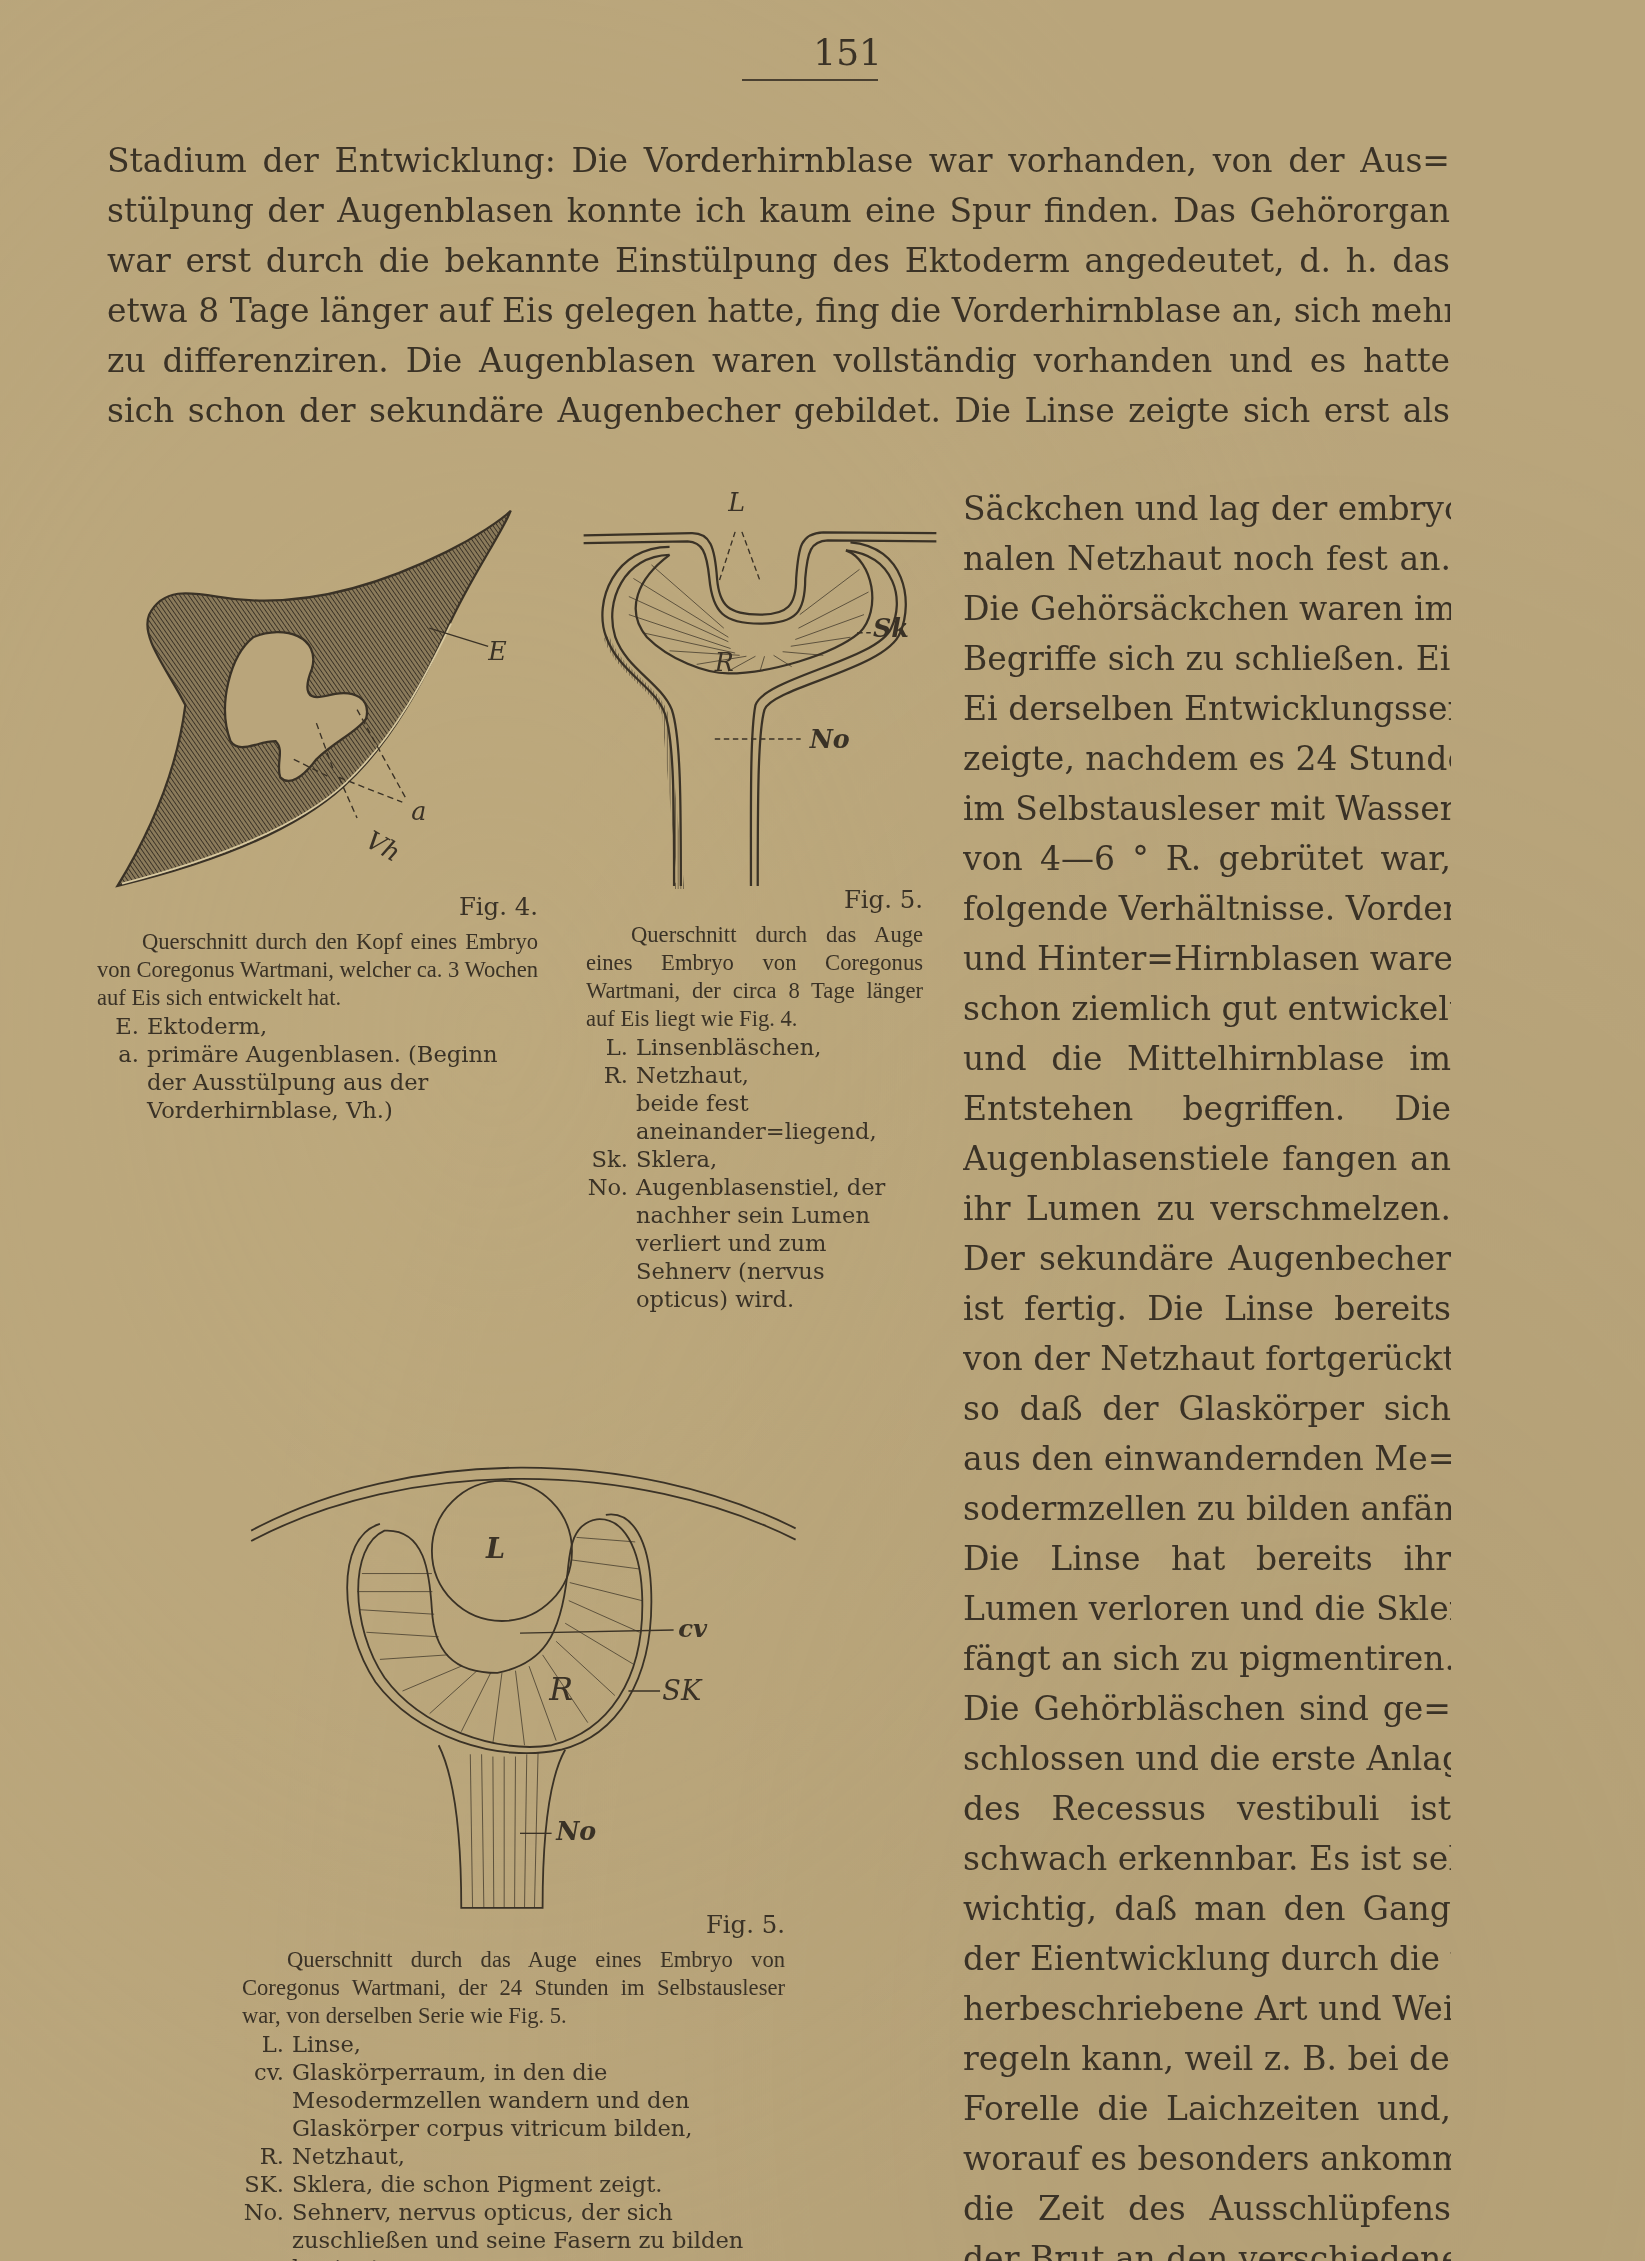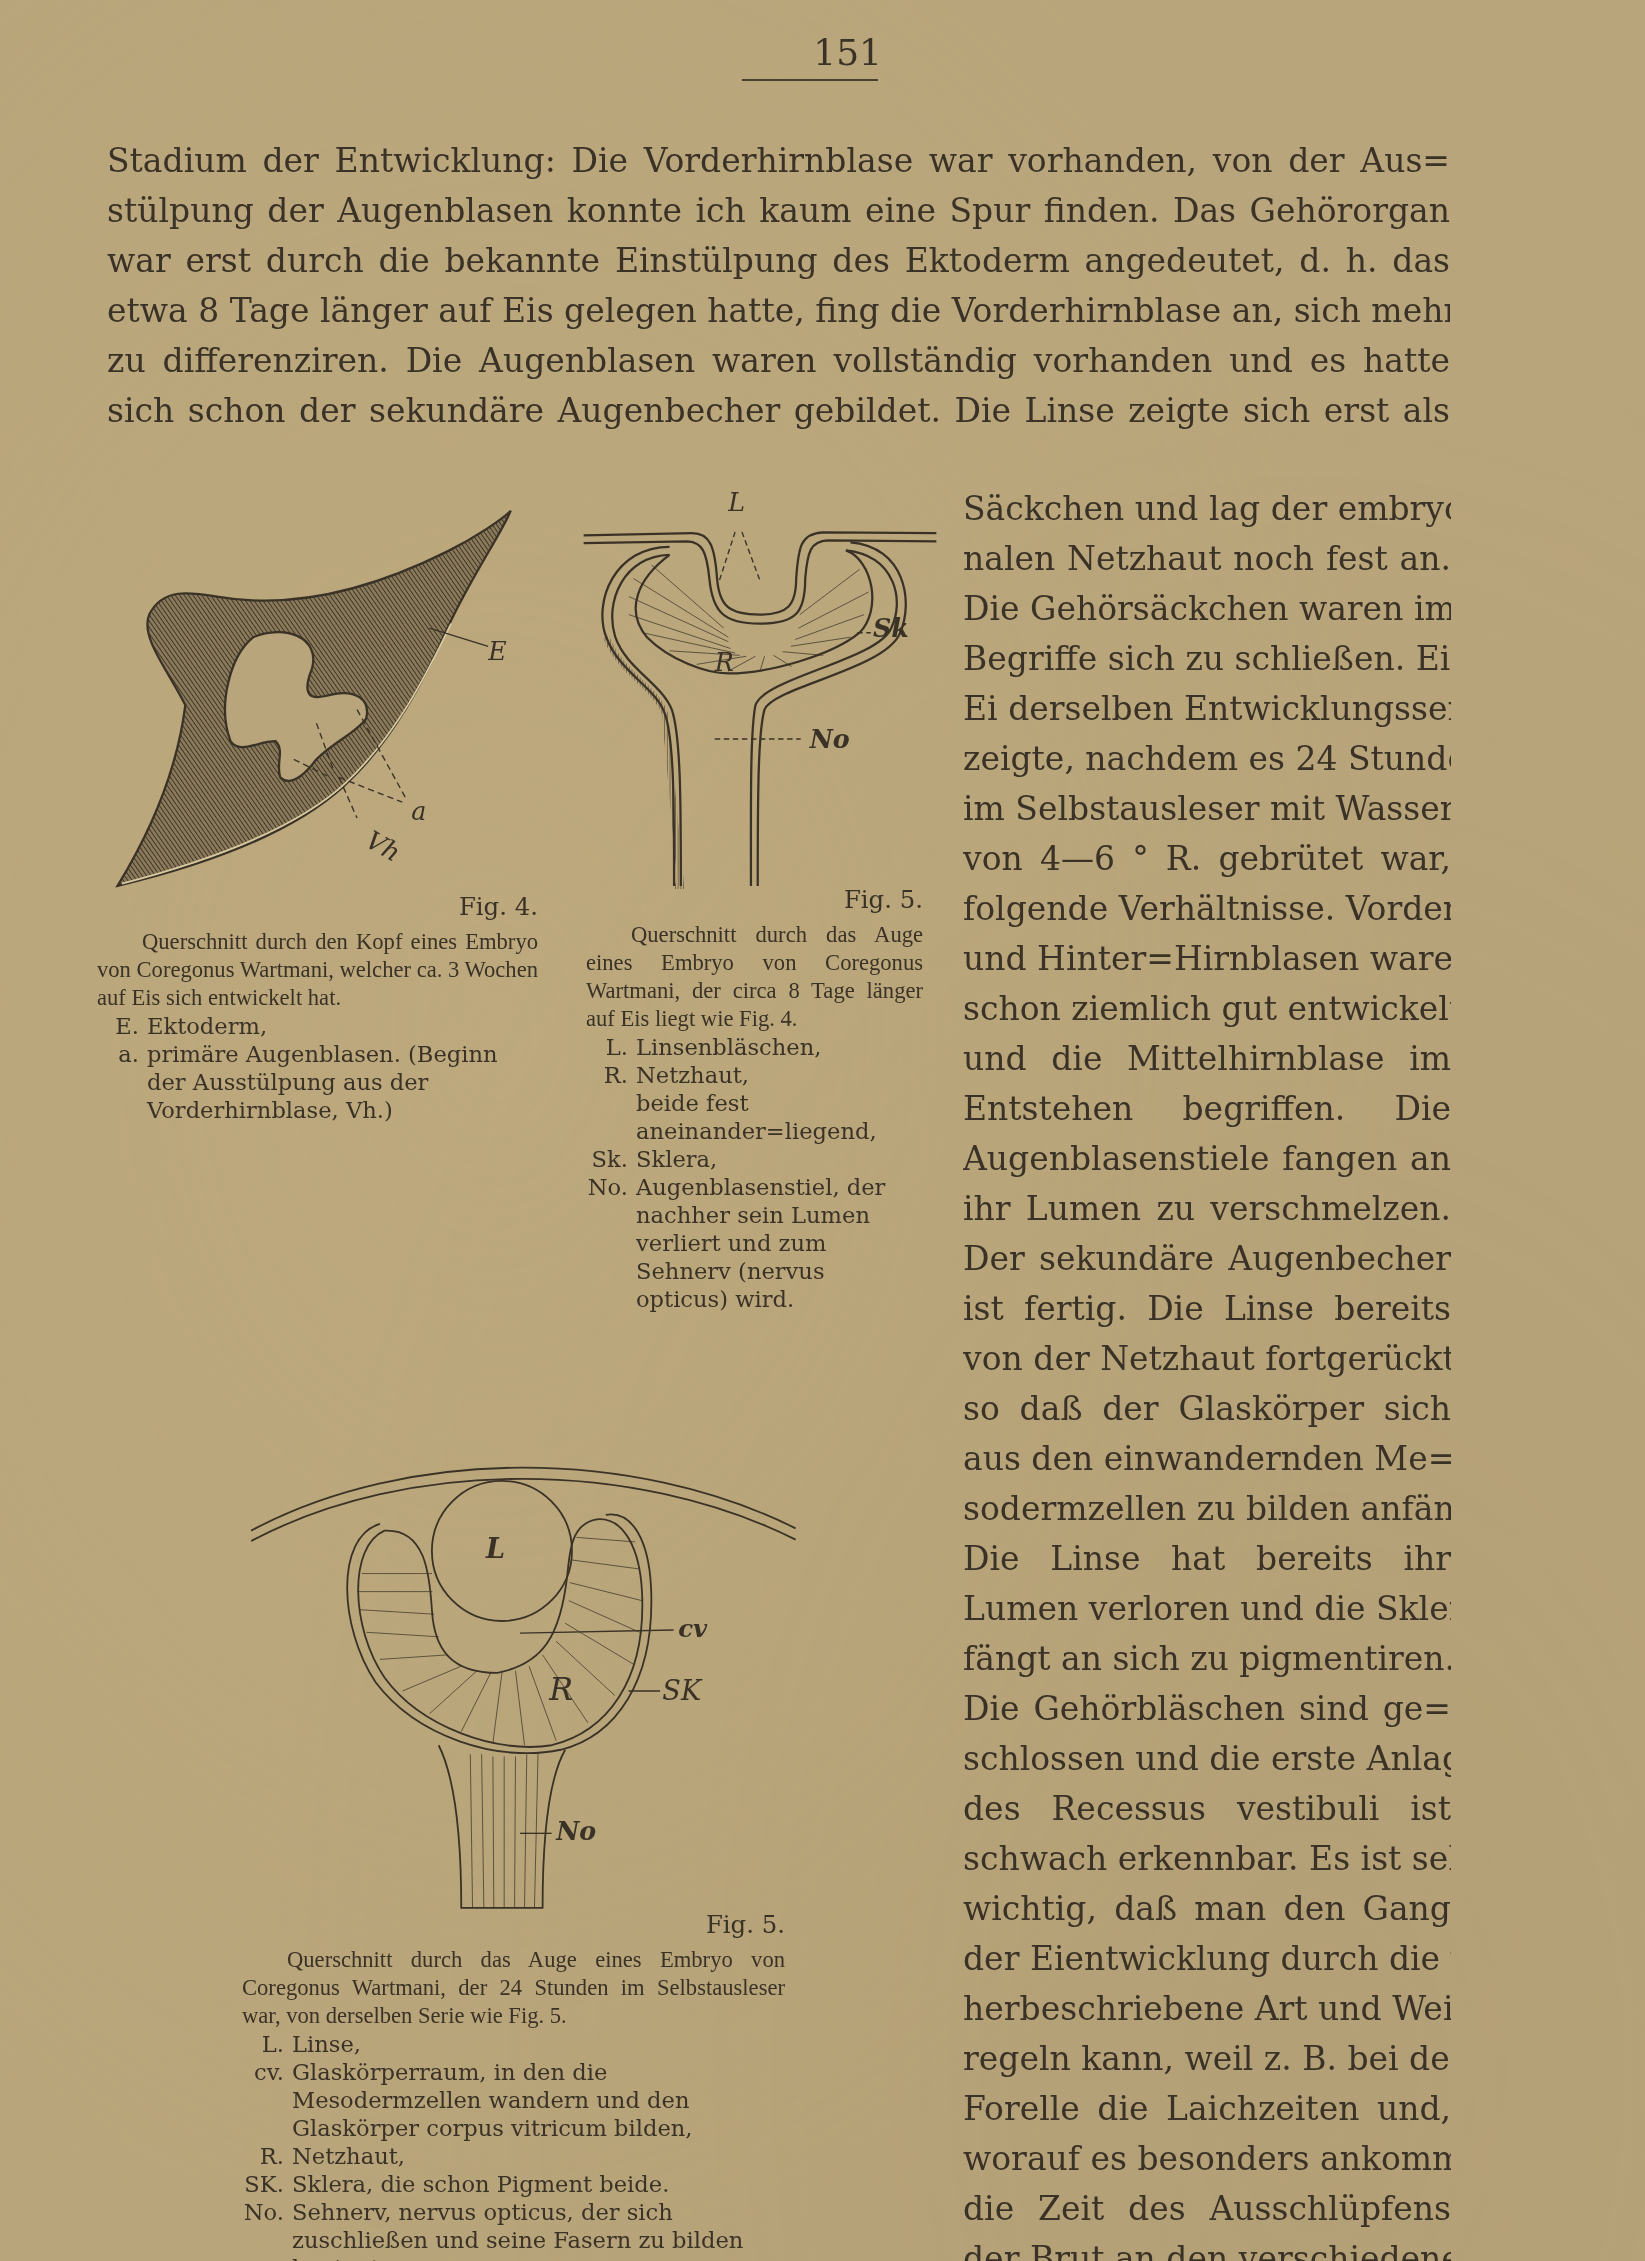--- a/index.html
+++ b/index.html
@@ -228,18 +228,18 @@
   <div class="title">Fig. 5.</div>
   <p class="indent">Querschnitt durch das Auge eines Embryo von Coregonus Wartmani, der 24 Stunden im Selbstausleser war, von derselben Serie wie Fig. 5.</p>
   <div class="legend">
       <div class="k">L.</div>
       <div class="v">Linse,</div>
       <div class="k">cv.</div>
       <div class="v">Glaskörperraum, in den die Mesodermzellen wandern und den Glaskörper corpus vitricum bilden,</div>
       <div class="k">R.</div>
       <div class="v">Netzhaut,</div>
       <div class="k">SK.</div>
-      <div class="v">Sklera, die schon Pigment beide.</div>
+      <div class="v">Sklera, die schon Pigment zeigt.</div>
       <div class="k">No.</div>
       <div class="v">Sehnerv, nervus opticus, der sich zuschließen und seine Fasern zu bilden beginnt.</div>
     </div>
 </div>
 
 
 </body></html>

